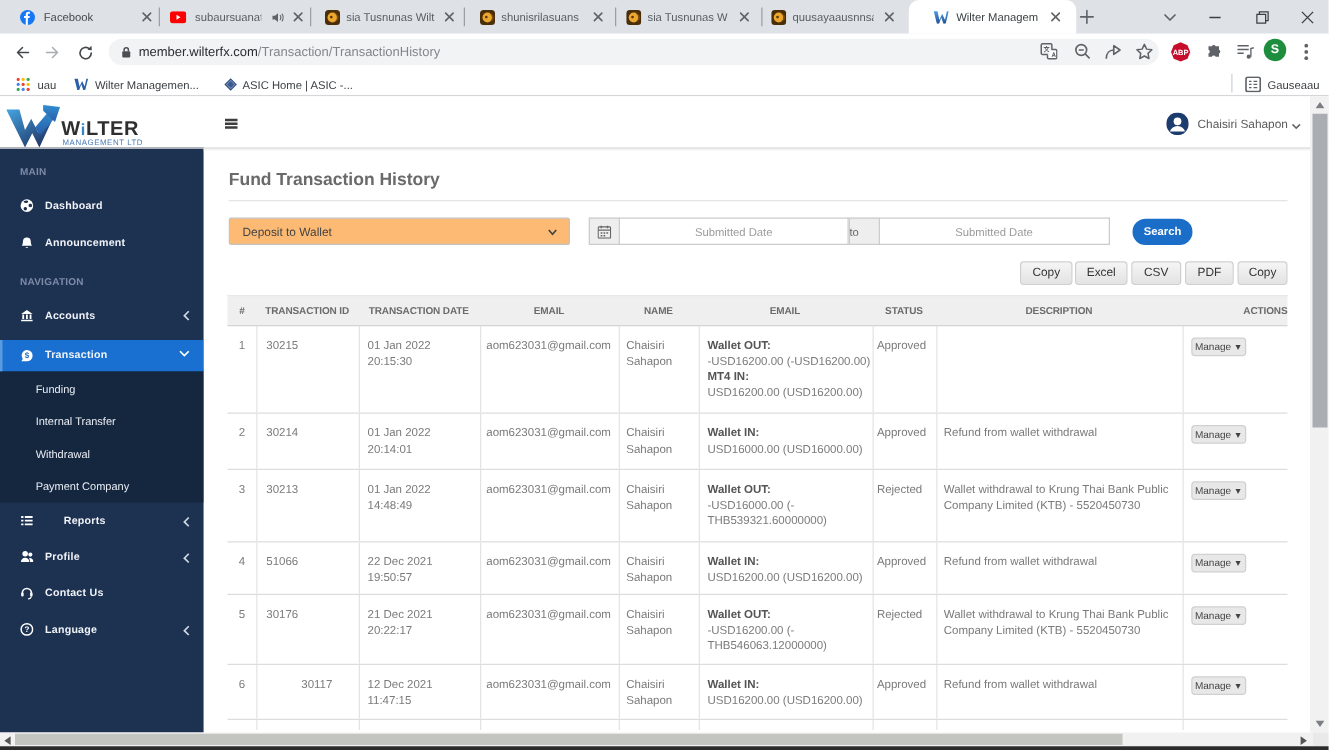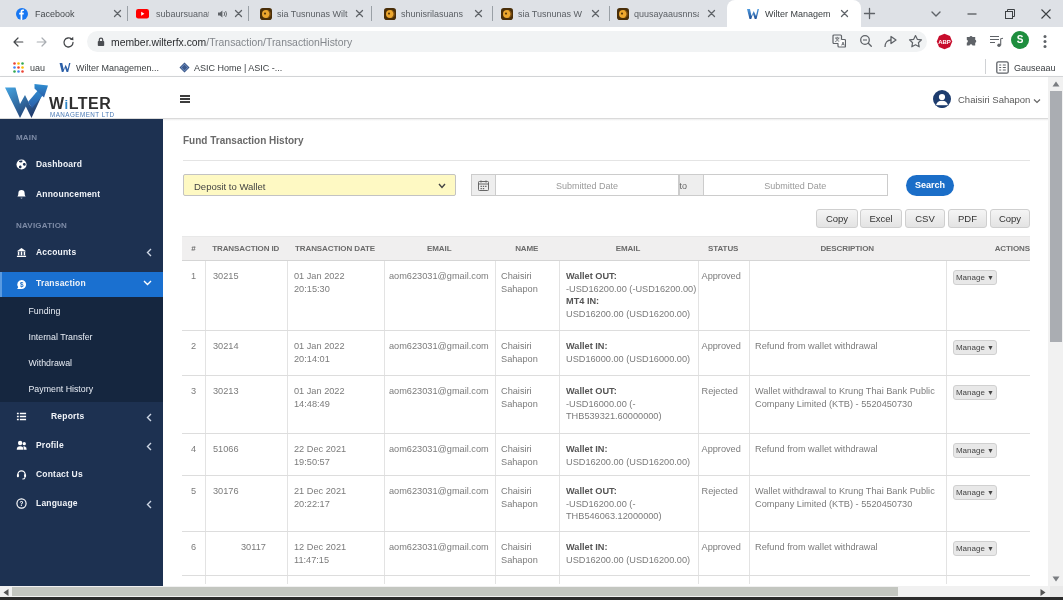--- a/index.html
+++ b/index.html
@@ -31,24 +31,24 @@
 
 .sb-label { position:absolute; left:16px; font-size:8px; font-weight:bold; color:#7d8ba6; letter-spacing:0.2px; }
 .sb-item { position:absolute; left:36px; font-size:8.5px; font-weight:bold; letter-spacing:0.2px; color:#f0f3f8; white-space:nowrap; }
 .sb-sub { position:absolute; left:28.5px; font-size:8.8px; color:#e8edf5; white-space:nowrap; }
 .sb-ico { position:absolute; left:16px; width:11px; height:11px; }
 .sb-chev { position:absolute; left:146px; font-size:9px; color:#cdd6e4; }
 .sb-active { position:absolute; left:0; top:153.5px; width:163px; height:25px; background:#1a70d0; border-left:2px solid #5a9ae0; }
 .sb-subbg { position:absolute; left:0; top:177px; width:163px; height:107px; background:#15263f; }
 
 
-.title { position:absolute; left:183px; top:135px; font-size:10px; font-weight:bold; color:#6a6a6a; }
+.title { position:absolute; left:183px; top:135px; font-size:14px; font-weight:bold; color:#6a6a6a; }
 .hr1 { position:absolute; left:183px; top:160px; width:847px; height:1px; background:#e4e4e4; }
 
-.sel { position:absolute; left:183px; top:174px; width:273px; height:22px; border:1px solid #c3c3c3; border-radius:2px; background:#fef9c3; }
+.sel { position:absolute; left:183px; top:174px; width:273px; height:22px; border:1px solid #c3c3c3; border-radius:2px; background:#fdba74; }
 .sel span { position:absolute; left:10px; top:6px; font-size:9.5px; color:#444; }
 .addon { position:absolute; top:174px; height:22px; background:#eee; border:1px solid #ccc; }
 .dinput { position:absolute; top:174px; height:22px; background:#fff; border:1px solid #ccc; border-left:none; }
 .dinput span { display:block; text-align:center; margin-top:6px; font-size:9px; color:#9a9a9a; }
 .searchbtn { position:absolute; left:906px; top:175px; width:48px; height:21px; background:#1b6ec8; border-radius:10.5px; color:#fff; font-size:9px; font-weight:bold; text-align:center; line-height:21px; }
 
 .dtbtn { position:absolute; top:209px; height:19px; background:linear-gradient(#f5f5f5,#e3e3e3); border:1px solid #cfcfcf; border-radius:3px; font-size:9.5px; color:#333; text-align:center; line-height:17px; }
 
 
 .thead { position:absolute; left:182px; top:236px; width:848px; height:25px; background:#f0efef; border-top:1px solid #e8e8e8; border-bottom:1px solid #d5d5d5; }
@@ -360,21 +360,21 @@
       <path d="M6 1a5 5 0 0 1 5 5 5 5 0 0 1-5 5H1.2l1.2-2A5 5 0 0 1 6 1z" fill="#fff"></path>
       <text x="6.2" y="8.4" font-size="7" font-weight="bold" fill="#1b6fc9" text-anchor="middle" font-family="Liberation Sans">$</text>
     </svg>
   <div class="sb-item" style="top:277.5px;">Transaction</div>
   <svg class="sb-chev" style="top:280px; left:143px;" width="9" height="6" viewBox="0 0 9 6">
       <path d="M1 1l3.5 3.5L8 1" stroke="#fff" stroke-width="1.4" fill="none"></path>
     </svg>
   <div class="sb-sub" style="top:306px;">Funding</div>
   <div class="sb-sub" style="top:332px;">Internal Transfer</div>
   <div class="sb-sub" style="top:358px;">Withdrawal</div>
-  <div class="sb-sub" style="top:384px;">Payment History</div>
+  <div class="sb-sub" style="top:384px;">Payment Company</div>
   <svg class="sb-ico" style="top:411px;" viewBox="0 0 12 12">
       <path d="M1 2h2v1.6H1zM1 5.2h2v1.6H1zM1 8.4h2V10H1zM4.2 2H11v1.6H4.2zM4.2 5.2H11v1.6H4.2zM4.2 8.4H11V10H4.2z" fill="#fff"></path>
     </svg>
   <div class="sb-item" style="top:411px;padding-left:15px;">Reports</div>
   <svg class="sb-chev" style="top:412.5px;" width="6" height="9" viewBox="0 0 6 9">
       <path d="M5 1L1.5 4.5 5 8" stroke="#cdd6e4" stroke-width="1.4" fill="none"></path>
     </svg>
   <svg class="sb-ico" style="top:440px;" viewBox="0 0 12 12">
       <circle cx="4.5" cy="3.2" r="2.4" fill="#fff"></circle>
       <path d="M0.8 10.5a3.7 3.7 0 0 1 7.4 0z" fill="#fff"></path>

